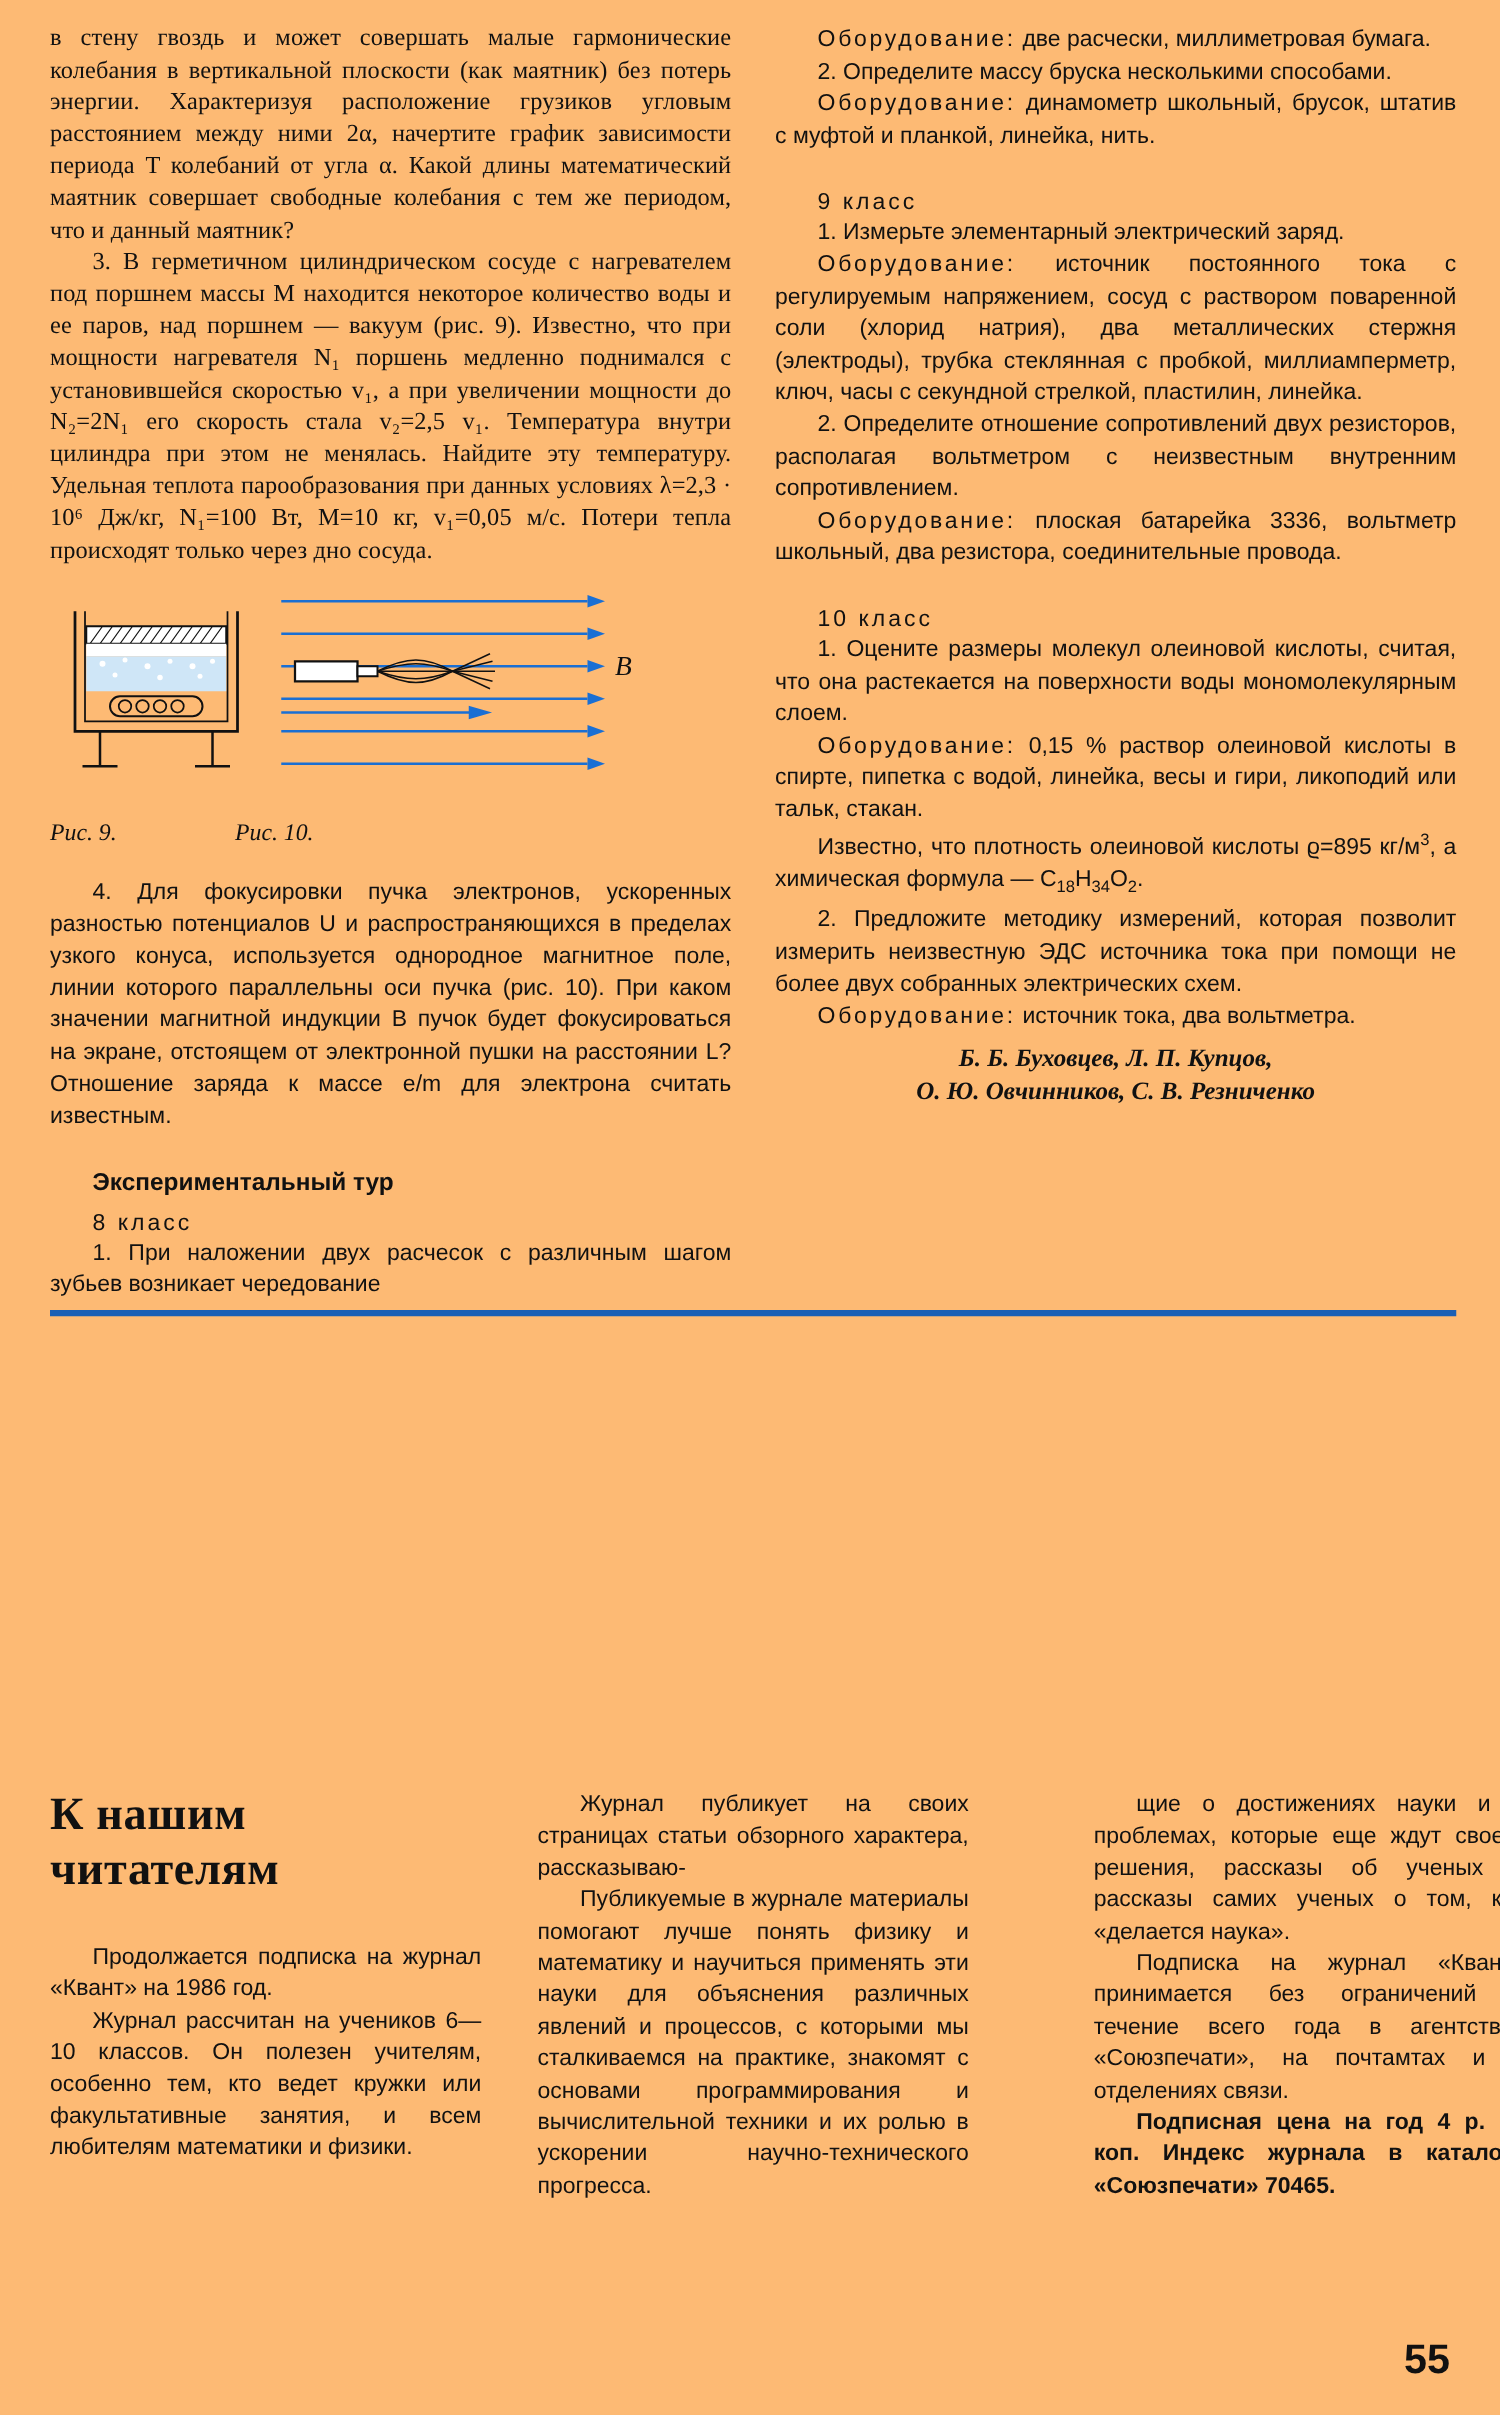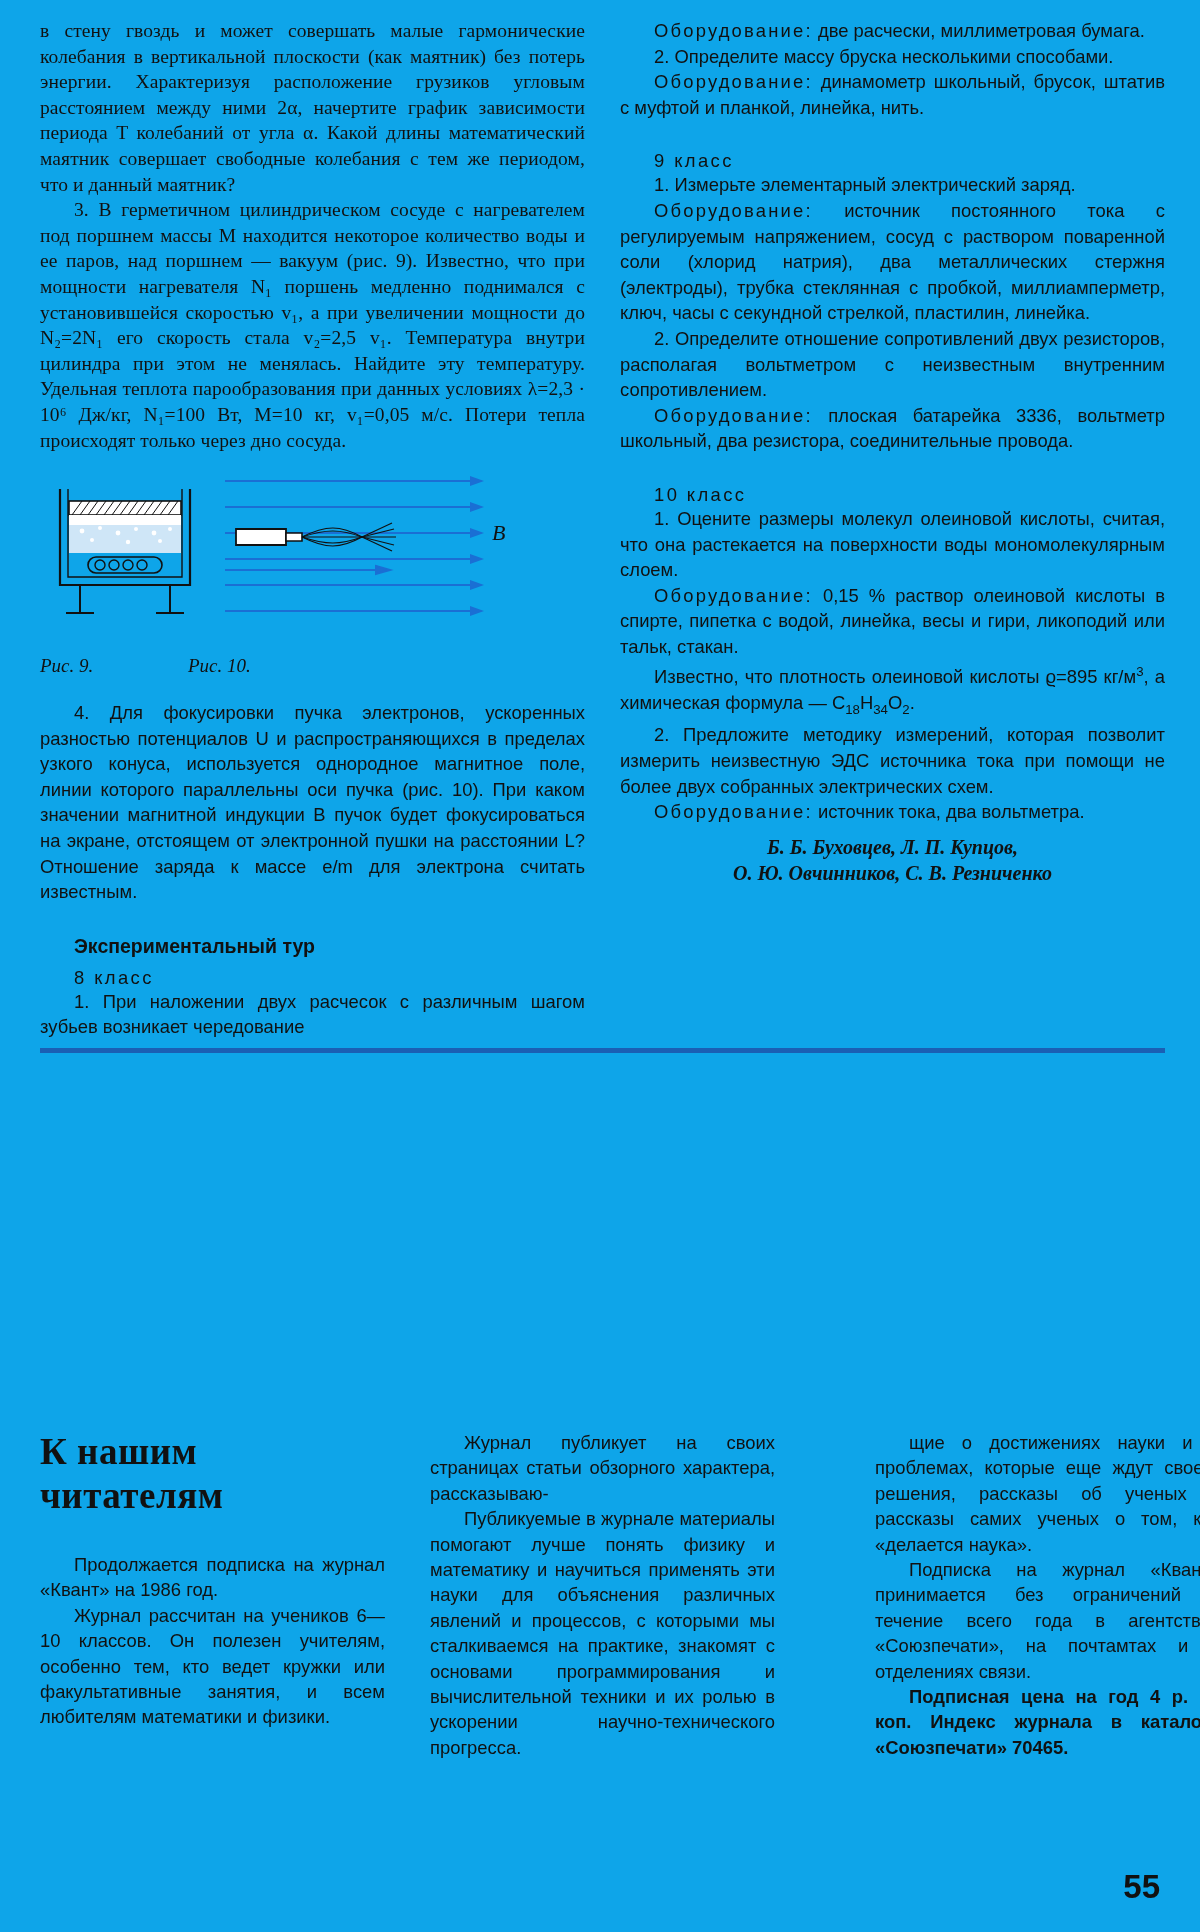--- a/index.html
+++ b/index.html
@@ -5,21 +5,21 @@
   html, body {
     margin: 0;
     padding: 0;
     background: #ffffff;
   }
   .page {
     position: relative;
     width: 1200px;
     height: 1932px;
     margin: 0 auto;
-    background: #0ea5e9;
+    background: #fdba74;
     font-family: "Liberation Serif", serif;
     color: #111111;
     overflow: hidden;
   }
   
   .top-area {
     position: absolute;
     left: 40px;
     top: 18px;
     width: 1125px;

